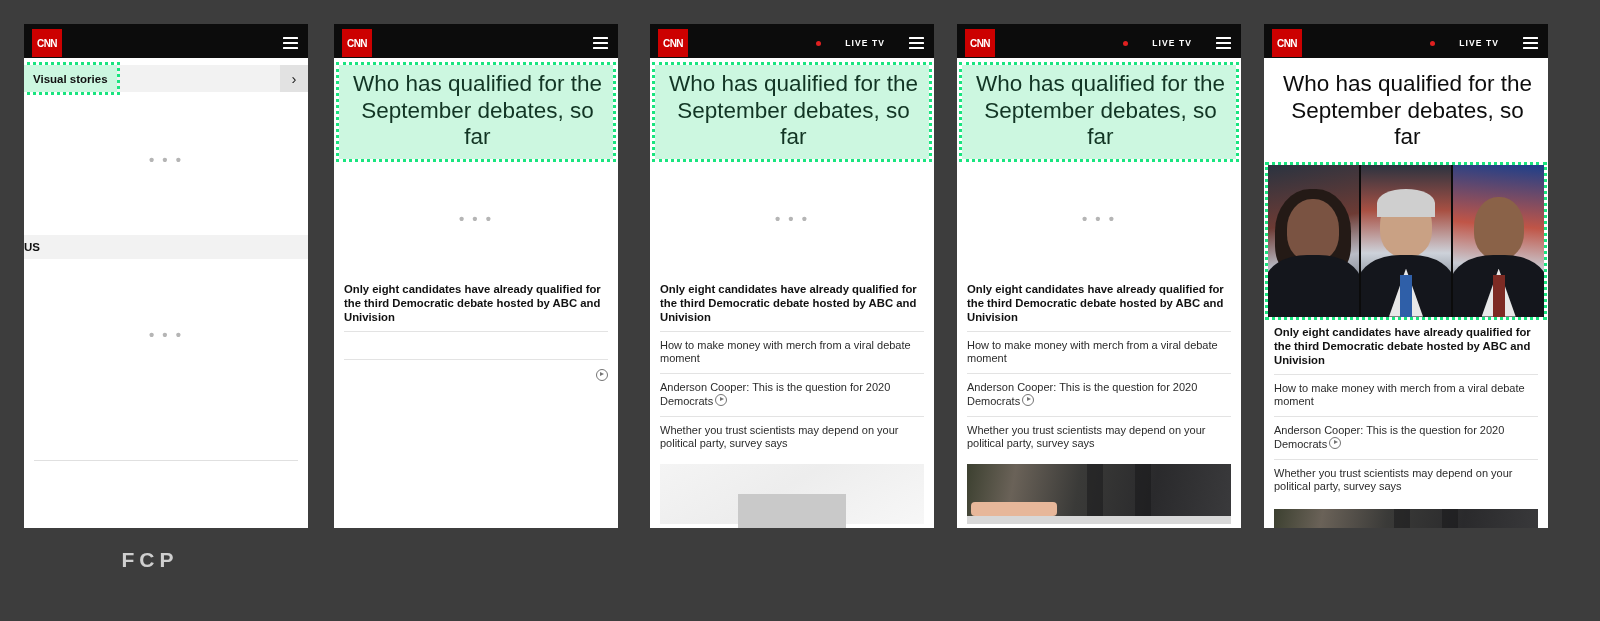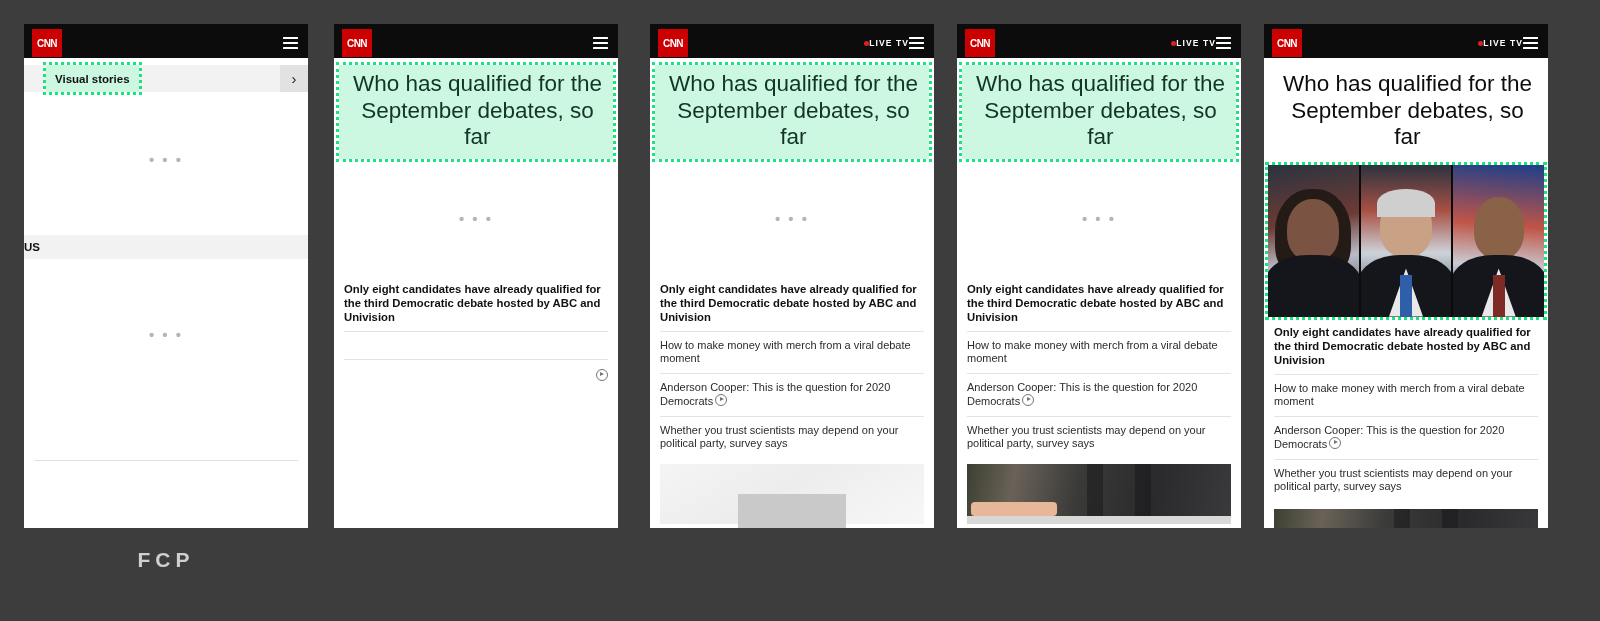--- a/index.html
+++ b/index.html
@@ -56,21 +56,21 @@
     color: #ffffff;
     font-size: 10px;
     font-weight: bold;
     letter-spacing: -0.6px;
     font-family: "Liberation Sans", sans-serif;
   }
   .header-right {
     margin-left: auto;
     display: flex;
     align-items: center;
-    gap: 0;
+    gap: 24px;
     justify-content: flex-end;
   }
   .live-dot {
     width: 5px;
     height: 5px;
     border-radius: 50%;
     background: #e02020;
   }
   .live-tv-label {
     color: #ffffff;
@@ -128,21 +128,20 @@
     justify-content: center;
     font-size: 15px;
     color: #222222;
     font-weight: 300;
   }
 
   
   .hl {
     outline: 3px dotted #19e57f;
     outline-offset: 0px;
-    margin-left: 22px;
   }
 
   
   .ellipsis {
     text-align: center;
     color: #b5b5b5;
     font-size: 15px;
     letter-spacing: 2px;
     line-height: 1;
     font-weight: bold;
@@ -332,21 +331,21 @@
   .caption {
     position: absolute;
     top: 548px;
     color: #cfcfcf;
     font-size: 21px;
     font-weight: bold;
     letter-spacing: 5px;
     text-align: center;
     width: 284px;
   }
-  .caption-fcp { left: 24px; }
+  .caption-fcp { left: 8px; }
   .caption-lcp { left: 1264px; }
 </style>
 </head>
 <body>
 
 <div class="filmstrip">
 
   <div class="frame frame-1">
     <div class="cnn-header">
       <div class="cnn-logo">

